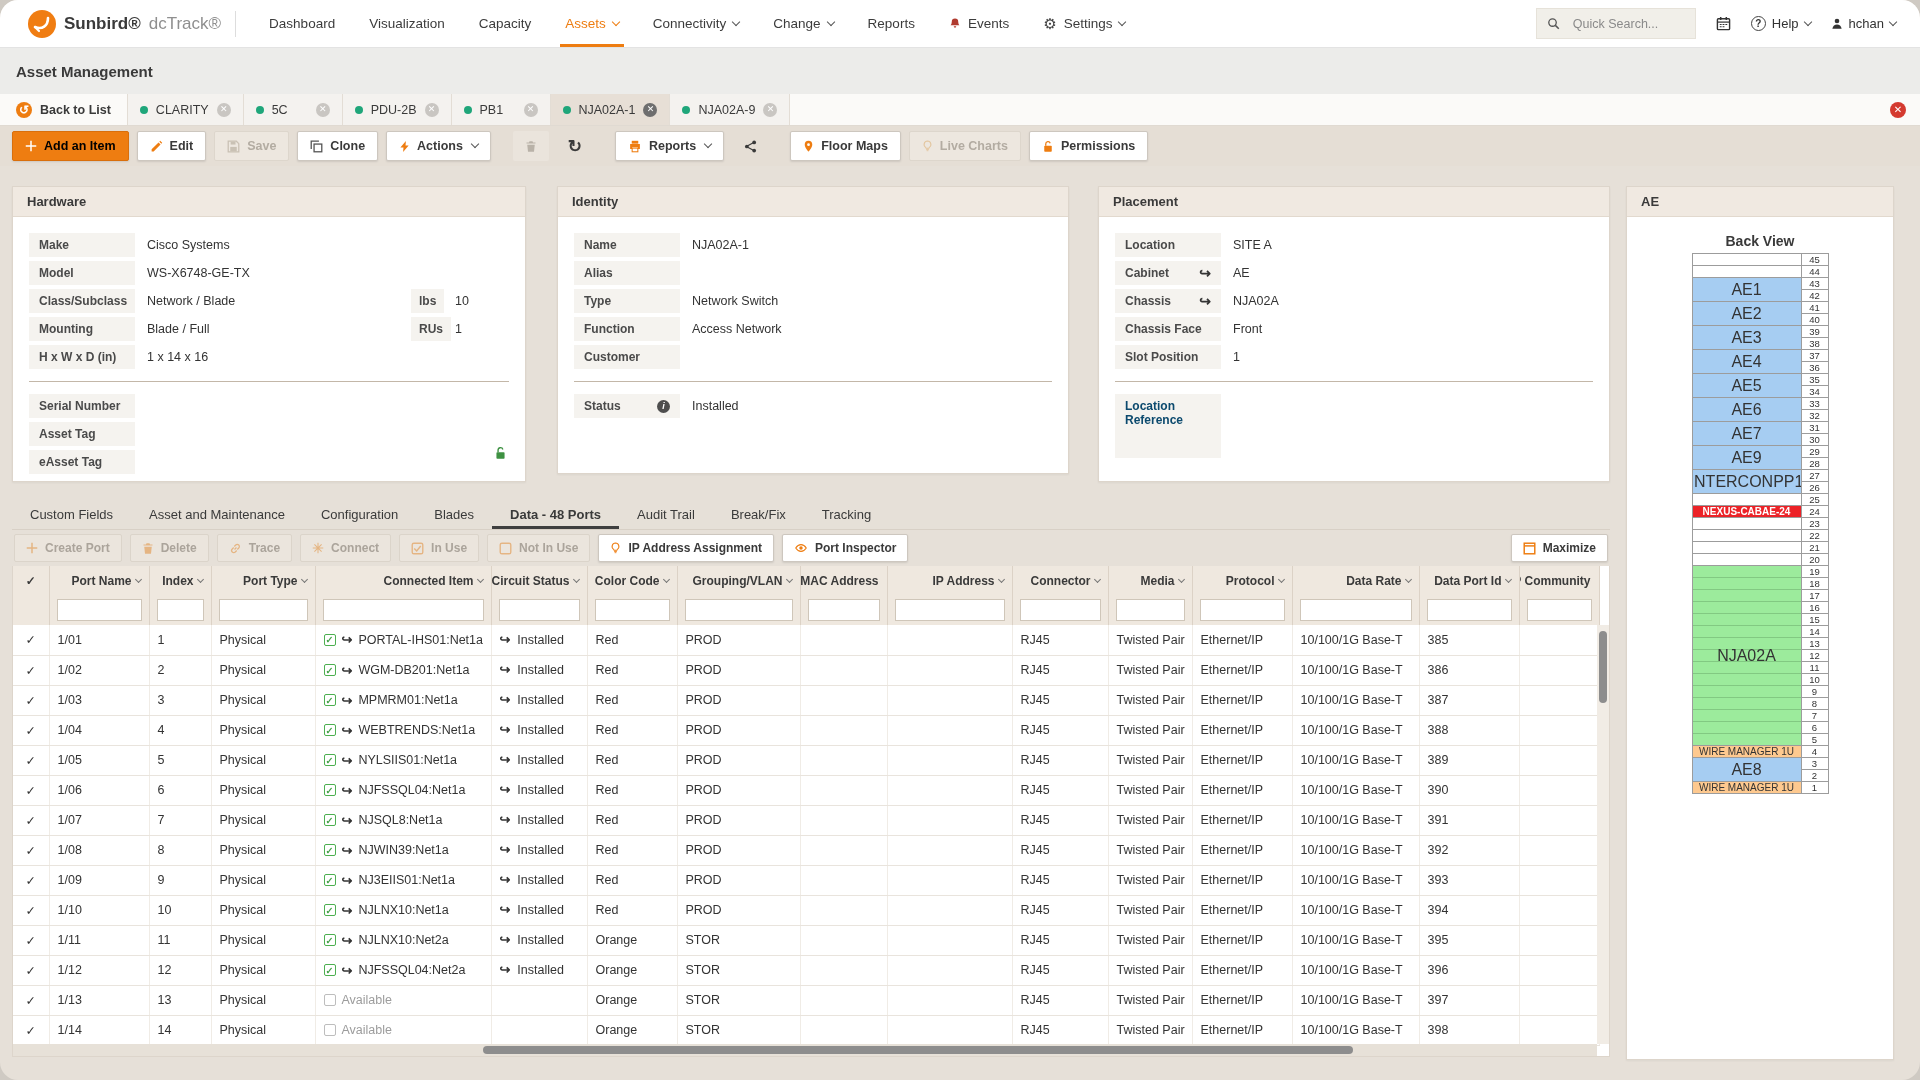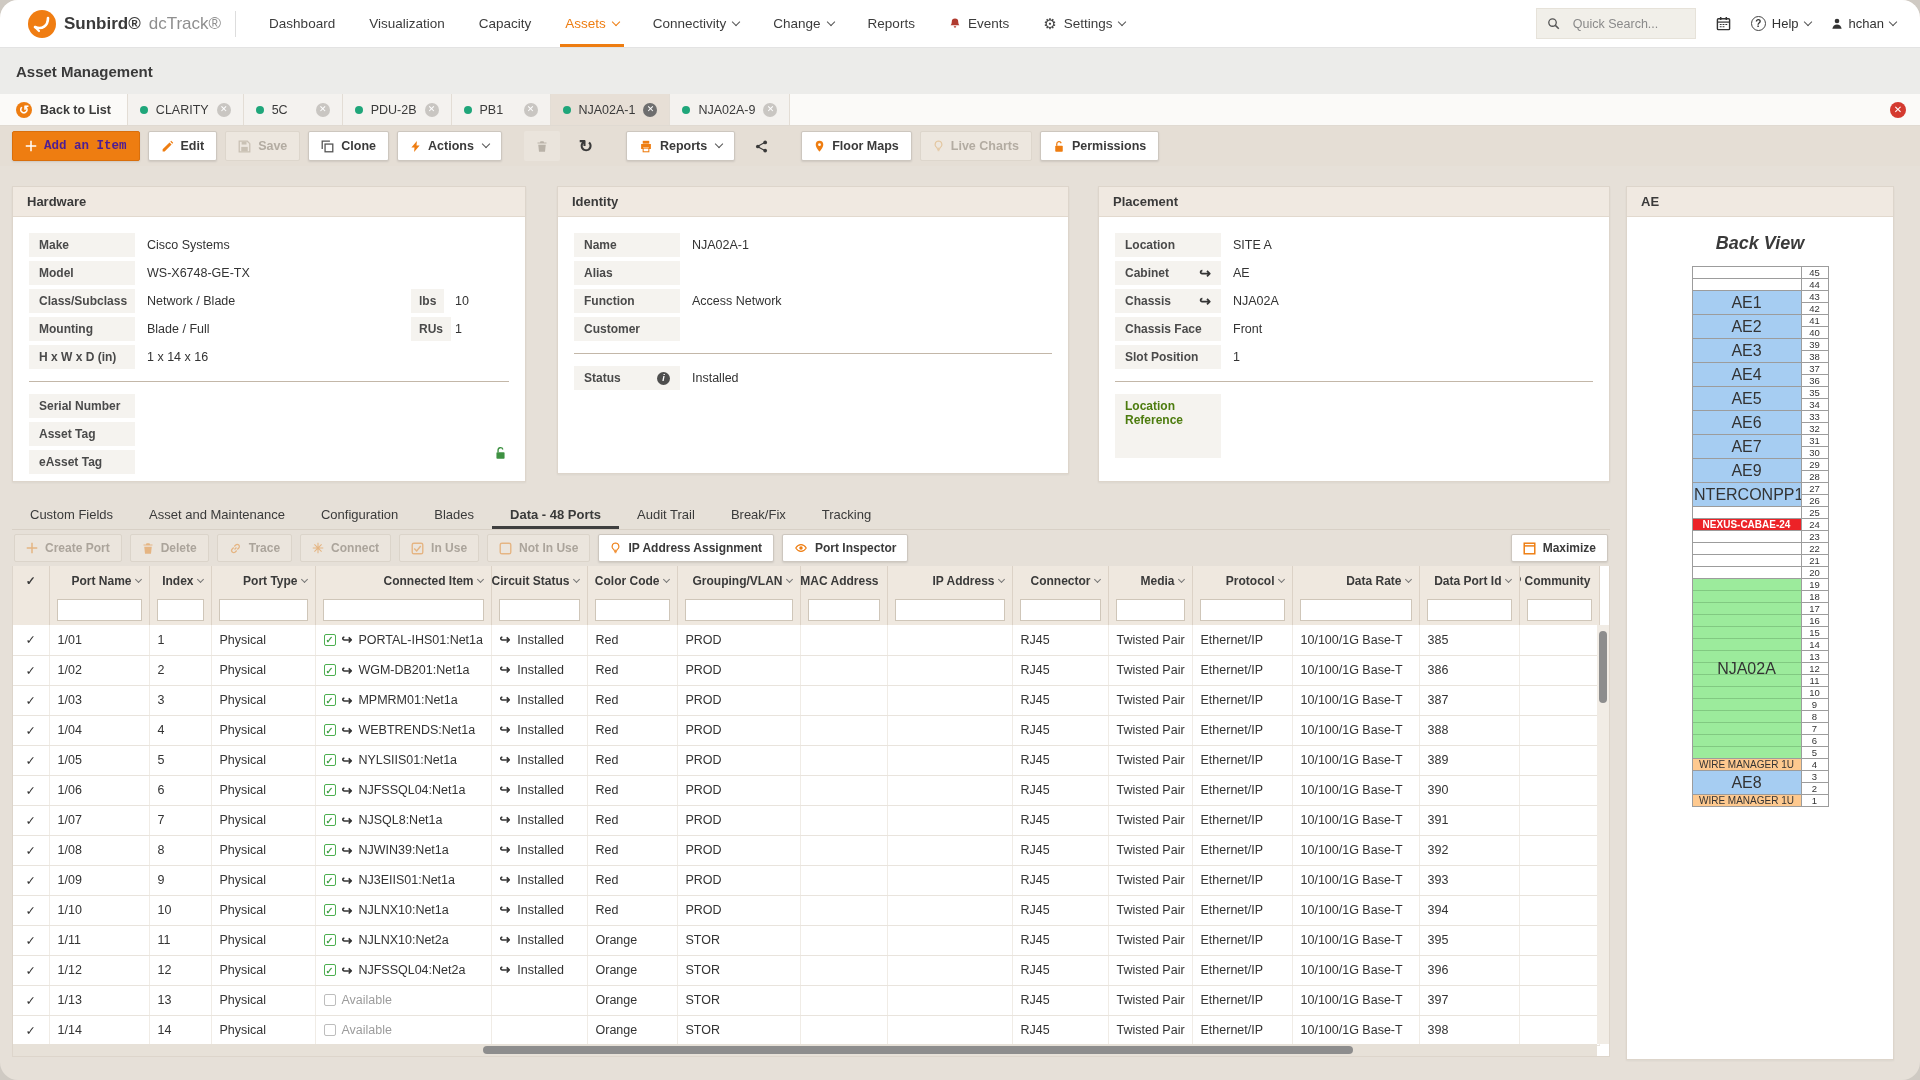--- a/index.html
+++ b/index.html
@@ -61,21 +61,21 @@
   align-items:center; justify-content:center; cursor:pointer; line-height:1; }
 
 
 .toolbar { position:absolute; top:126px; left:0; right:0; height:40px; background:#E5DED5;
   display:flex; align-items:center; gap:8px; padding:0 12px; }
 .btn { display:inline-flex; align-items:center; gap:7px; height:30px; padding:0 12px; background:#fff;
   border:1px solid #CDC7BF; border-radius:2px; font-size:12.5px; font-weight:bold; color:#3A3A3A;
   box-shadow:0 1px 2px rgba(0,0,0,.10); cursor:pointer; white-space:nowrap; }
 .btn .ic { color:#EE7D11; }
 .btn .chev { margin-left:2px; }
-.btn.primary { background:#EE7D11; border-color:#D96F0C; color:#4c1d95;font-family:Liberation Mono, monospace; }
+.btn.primary { background:#EE7D11; border-color:#D96F0C; color:#000000; }
 .btn.primary .ic { color:#fff; }
 .btn.disabled { background:#EDE7DF; border-color:#DDD6CC; color:#B3ACA2; box-shadow:none; cursor:default; }
 .btn.disabled .ic { color:#C9C1B4; }
 .icon-btn { width:36px; height:30px; display:flex; align-items:center; justify-content:center;
   color:#3A3A3A; cursor:pointer; font-size:17px; }
 .icon-btn.disabled { background:#EAE4DC; color:#B9B2A8; border-radius:2px; cursor:default; font-size:13px; }
 .tb-gap { width:6px; }
 
 
 .panel { position:absolute; background:#fff; border:1px solid #DDD5CB; box-shadow:0 1px 2px rgba(0,0,0,.05); }
@@ -88,24 +88,24 @@
 .fvalue { margin-left:12px; font-size:12.5px; color:#333; }
 .hrule { border-top:1px solid #C3B7A8; margin:12px 0; }
 .side-label { position:absolute; left:382px; top:0; height:24px; padding:0 8px; background:#F5F3EF;
   display:flex; align-items:center; font-size:12px; font-weight:bold; color:#4A4A4A; }
 .side-value { position:absolute; left:426px; top:0; height:24px; display:flex; align-items:center; font-size:12.5px; }
 .jump { margin-left:auto; color:#333; font-size:14px; font-weight:bold; line-height:1; cursor:pointer; }
 .info-ic { margin-left:auto; width:13px; height:13px; border-radius:50%; background:#4E4E4E; color:#fff;
   font-size:9px; display:flex; align-items:center; justify-content:center; font-weight:bold; font-style:italic; }
 .lock-green { position:absolute; right:18px; bottom:10px; color:#3E9142; }
 .ref-label { width:106px; height:64px; background:#F5F3EF; padding:5px 10px; font-size:12px;
-  font-weight:bold; color:#4d7c0f; }
-
-
-.backview { text-align:center; font-weight:bold; font-size:18px; margin:10px 0 12px; color:#3A3A3A;font-style:italic; }
+  font-weight:bold; color:#0c4a6e; }
+
+
+.backview { text-align:center; font-weight:bold; font-size:14px; margin:10px 0 4px; color:#3A3A3A; }
 .rack { display:flex; justify-content:center; }
 .rack-items { width:110px; border-top:1px solid #9C9C9C; border-left:1px solid #9C9C9C; }
 .rack-item { border-bottom:1px solid #9C9C9C; border-right:1px solid #9C9C9C; display:flex;
   align-items:center; justify-content:center; font-size:16px; color:#333; overflow:hidden;
   white-space:nowrap; cursor:pointer; }
 .c-empty  { background:#fff; }
 .c-blue   { background:#A6CDF2; }
 .c-red    { background:#EC2227; color:#fff; font-weight:bold; font-size:10px; }
 .c-orange { background:#FEC98F; font-size:10px; }
 .c-green  { background:#9CEB9C;
@@ -476,20 +476,26 @@
             <div class="flabel">
               <span>Name</span>
             </div>
             <div class="fvalue">NJA02A-1</div>
           </div>
           <div class="frow">
             <div class="flabel">
               <span>Alias</span>
             </div>
             <div class="fvalue"></div>
+          </div>
+          <div class="frow">
+            <div class="flabel">
+              <span>Type</span>
+            </div>
+            <div class="fvalue">Network Switch</div>
           </div>
           <div class="frow">
             <div class="flabel">
               <span>Function</span>
             </div>
             <div class="fvalue">Access Network</div>
           </div>
           <div class="frow">
             <div class="flabel">
               <span>Customer</span>

